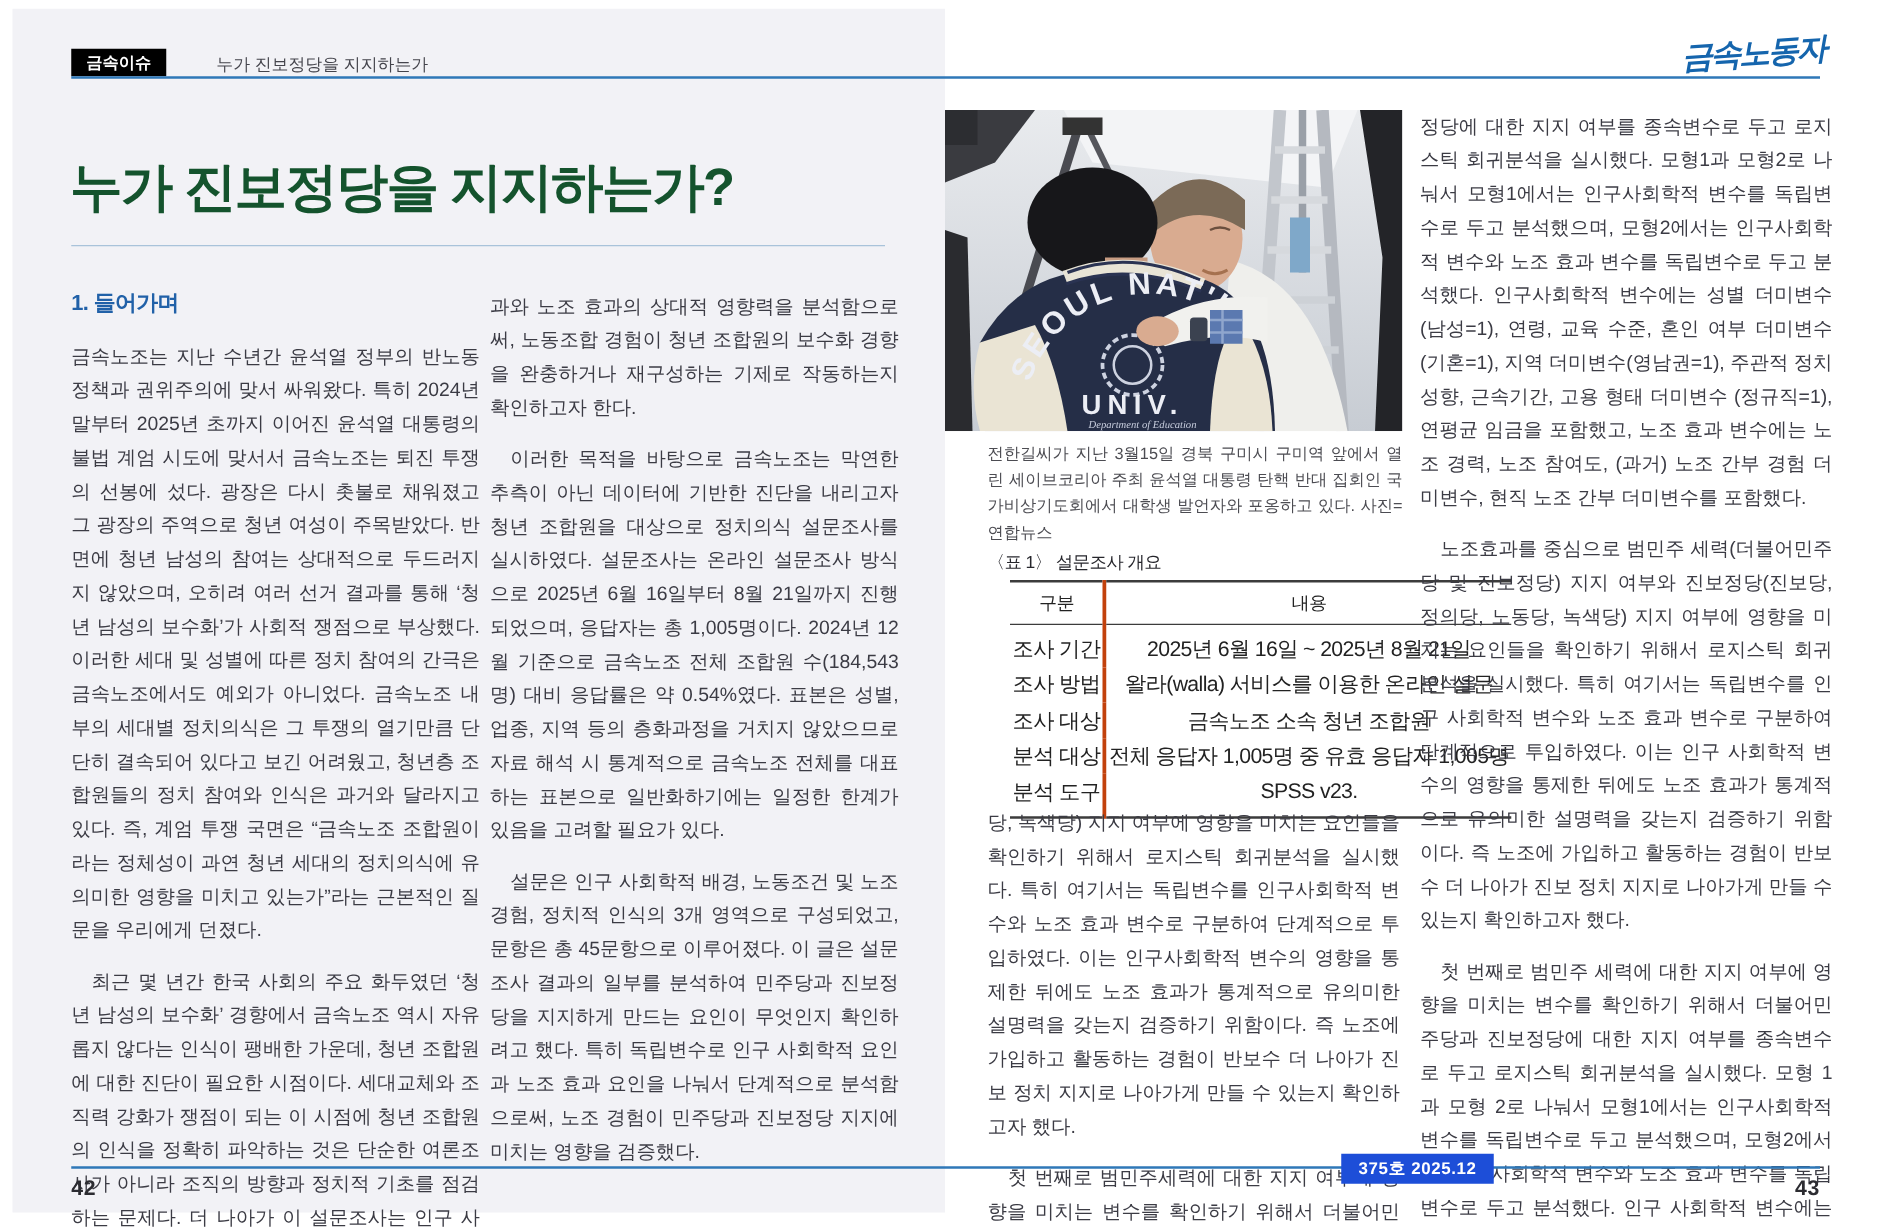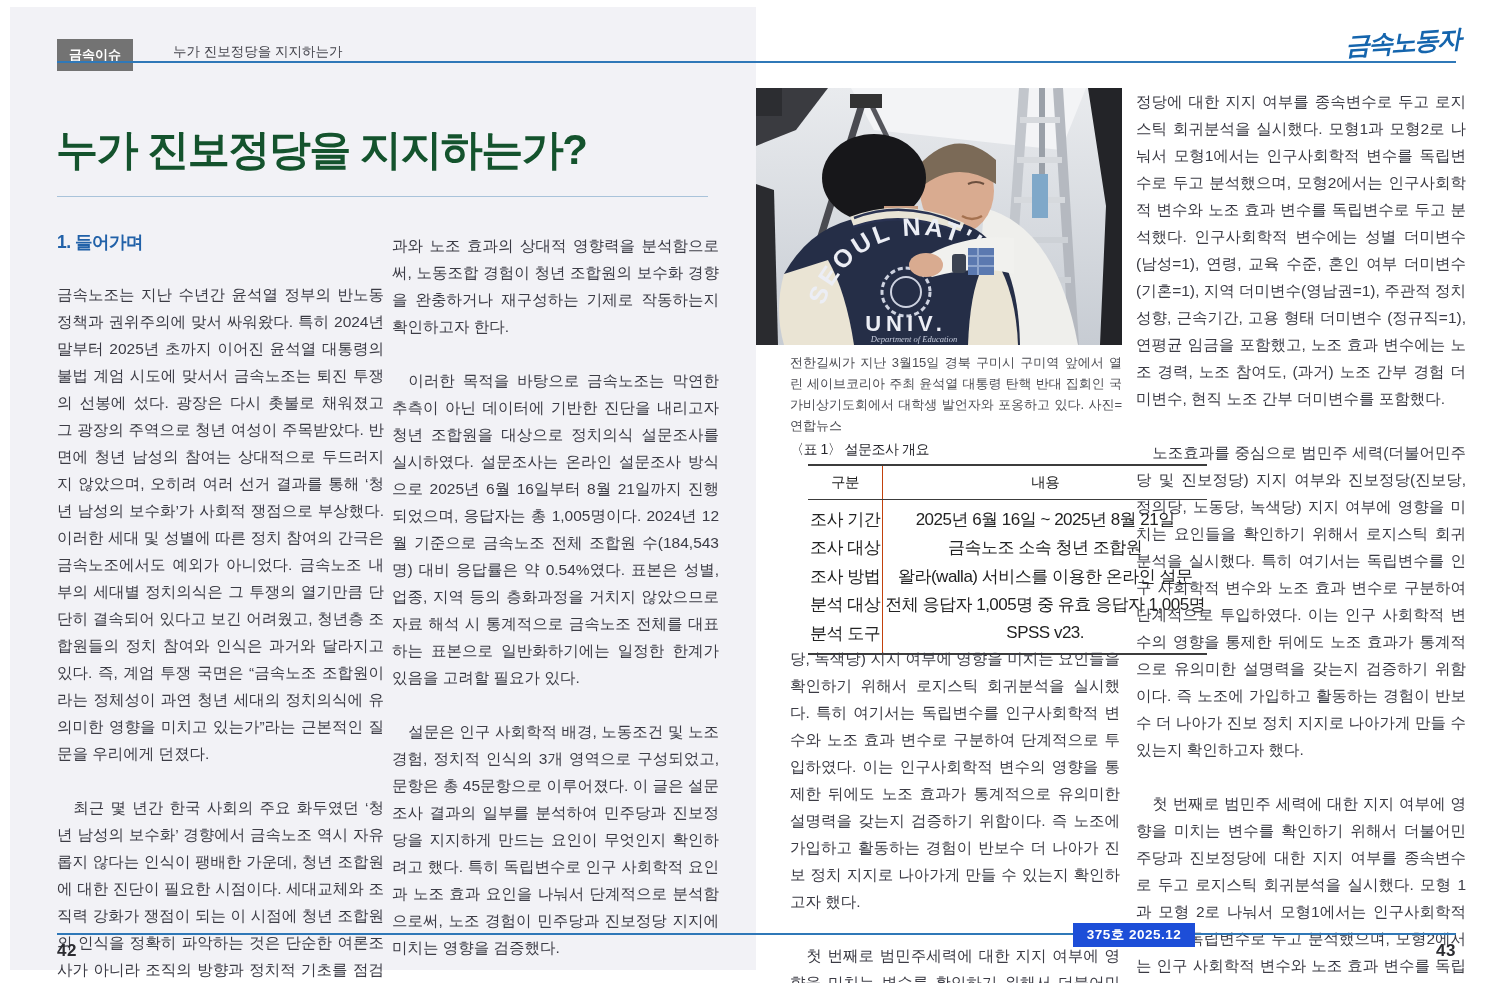--- a/index.html
+++ b/index.html
@@ -7,22 +7,22 @@
     width:1512px;height:983px;position:relative;overflow:hidden;
     background:#ffffff;
     font-family:"Liberation Sans","DejaVu Sans",sans-serif;
   }
   .left-panel{
     position:absolute;left:10px;top:7px;width:746px;height:963px;
     background:#f2f2f6;
   }
   
   .cat-badge{
-    position:absolute;left:57px;top:39px;height:32px;padding:0 12px;
-    background:#737373;color:#fff;font-size:13px;font-weight:bold;
+    position:absolute;left:57px;top:39px;height:22px;padding:0 12px;
+    background:#000000;color:#fff;font-size:13px;font-weight:bold;
     display:flex;align-items:center;letter-spacing:0;
   }
   .head-small-title{
     position:absolute;left:137px;top:43px;font-size:13.5px;color:#44444c;margin-left:36px;
   }
   .head-rule{
     position:absolute;left:57px;top:61px;width:1399px;height:2px;background:#2f78b8;
   }
   .masthead{
     position:absolute;left:1340px;top:26px;width:120px;text-align:right;
@@ -37,21 +37,21 @@
   }
   .title-rule{
     position:absolute;left:57px;top:196px;width:651px;height:1px;background:#a9c3da;
   }
   
   .col{position:absolute;color:#3b3b44;}
   .col p{
     margin:0;font-family:Liberation Sans, sans-serif;
     font-size:15.5px;line-height:27px;text-align:justify;
   }
-  .col p + p, .col h3 + p{margin-top:27px;}
+  .col p + p, .col h3 + p{margin-top:14px;}
   .col p.indent{text-indent:1.05em;}
   .col h3{
     margin:0 0 18px 0;font-size:17.5px;font-weight:bold;color:#2161a8;
     font-family:"Liberation Sans","DejaVu Sans",sans-serif;letter-spacing:-0.5px;
   }
   #col1{left:57px;top:230px;width:327px;}
   #col2{left:392px;top:232px;width:327px;}
   #col3{left:790px;top:645px;width:330px;}
   #col4{left:1136px;top:88px;width:330px;}
   
@@ -72,21 +72,21 @@
     position:absolute;left:808px;top:464px;width:296px;
     border-collapse:collapse;font-size:14px;color:#222;
     border-top:2px solid #3c3c3c;border-bottom:2px solid #3c3c3c;
   }
   .survey-table th,.survey-table td{
     text-align:center;vertical-align:middle;padding:0 2px;
     font-weight:normal;letter-spacing:-0.5px;white-space:nowrap;
   }
   .survey-table thead th{height:33px;border-bottom:1.5px solid #3c3c3c;font-size:14.5px;}
   .survey-table tbody td{height:28.5px;font-size:17px;}
-  .survey-table .c-label{width:66px;border-right:1px solid #c2410c;}
+  .survey-table .c-label{width:66px;border-right:3px solid #c2410c;}
   .survey-table tbody tr:first-child td{padding-top:5px;}
   .survey-table tbody tr:last-child td{padding-bottom:5px;}
   
   .foot-rule{
     position:absolute;left:57px;top:933px;width:1399px;height:2px;background:#2f78b8;
   }
   .issue-badge{
     position:absolute;left:1073px;top:923px;width:122px;height:24px;
     background:#1d4ed8;color:#fff;font-size:13.5px;font-weight:bold;
     display:flex;align-items:center;justify-content:center;letter-spacing:0.5px;
@@ -204,26 +204,26 @@
       <th class="c-label">구분</th>
       <th>내용</th>
     </tr>
   </thead>
   <tbody>
     <tr>
       <td class="c-label">조사 기간</td>
       <td>2025년 6월 16일 ~ 2025년 8월 21일</td>
     </tr>
     <tr>
+      <td class="c-label">조사 방법</td>
+      <td>왈라(walla) 서비스를 이용한 온라인 설문</td>
+    </tr>
+    <tr>
       <td class="c-label">조사 대상</td>
       <td>금속노조 소속 청년 조합원</td>
-    </tr>
-    <tr>
-      <td class="c-label">조사 방법</td>
-      <td>왈라(walla) 서비스를 이용한 온라인 설문</td>
     </tr>
     <tr>
       <td class="c-label">분석 대상</td>
       <td>전체 응답자 1,005명 중 유효 응답자 1,005명</td>
     </tr>
     <tr>
       <td class="c-label">분석 도구</td>
       <td>SPSS v23.</td>
     </tr>
   </tbody>

